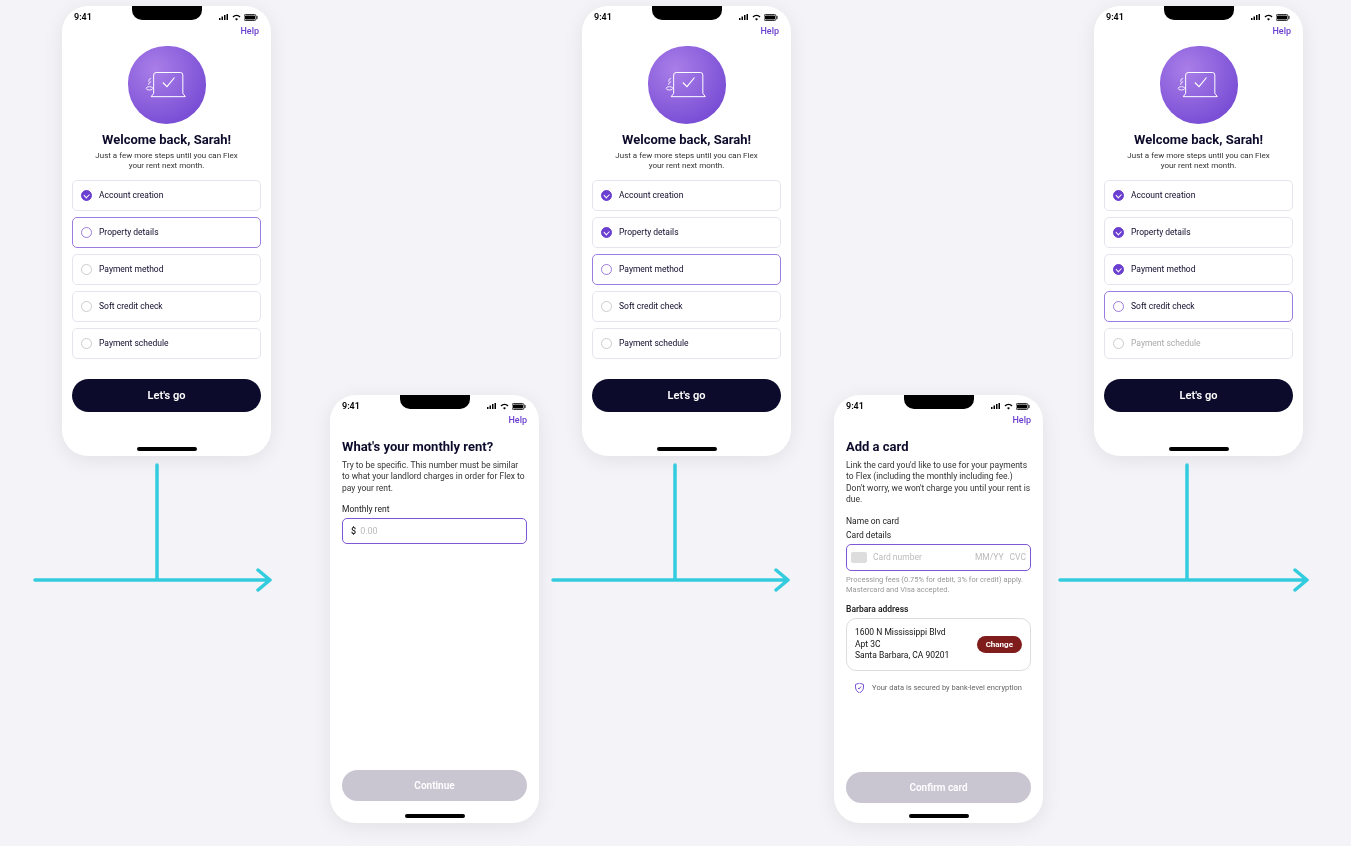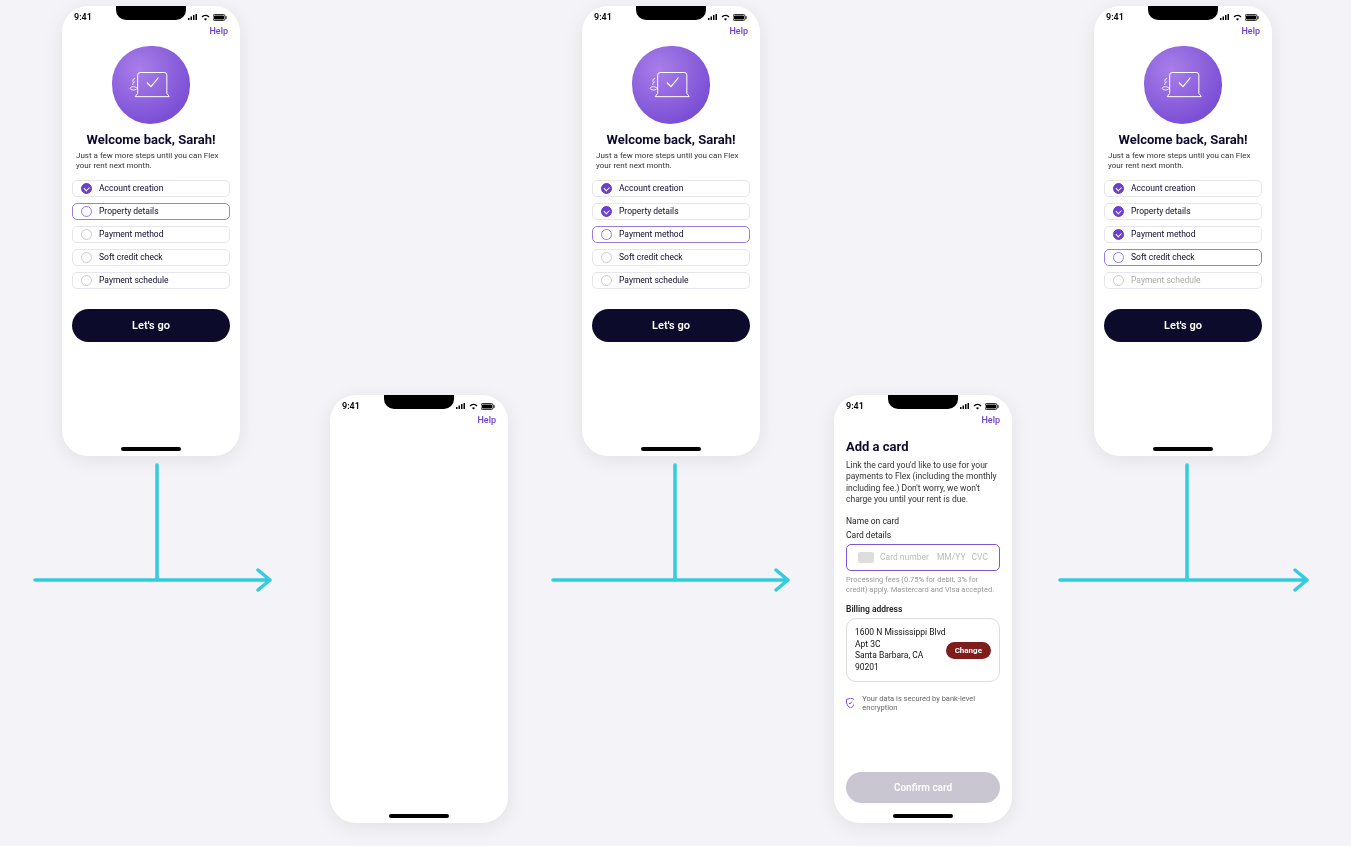--- a/index.html
+++ b/index.html
@@ -6,21 +6,21 @@
   body {
     background: #f4f3f7;
     font-family: -apple-system, BlinkMacSystemFont, "Segoe UI", Roboto, sans-serif;
     width: 1351px;
     height: 846px;
     position: relative;
     overflow: hidden;
   }
   .phone {
     position: absolute;
-    width: 178px;
+    width: 209px;
     background: #fff;
     border-radius: 26px;
     box-shadow: 0 4px 20px rgba(0,0,0,0.08);
     overflow: hidden;
   }
   .phone-tall { height: 428px; }
   .phone-notch {
     position: absolute;
     top: 0; left: 50%;
     transform: translateX(-50%);
@@ -62,30 +62,31 @@
   }
   .hero-blob svg { width: 50px; height: 40px; }
   .title {
     text-align:center;
     font-size: 13px;
     font-weight: 700;
     color: #0d0b2b;
     padding: 0 10px;
   }
   .subtitle {
+    text-align:center;
     font-size: 8px;
     color: #333;
-    padding: 4px 14px 8px;
+    padding: 4px 31px 8px;
     line-height: 1.3;
   }
   .steps { padding: 0 10px; }
   .step {
     border: 1px solid #e6e4ed;
     border-radius: 5px;
-    padding: 2px 8px;
+    padding: 9px 8px;
     margin-bottom: 6px;
     display:flex;
     align-items:center;
     gap: 7px;
     font-size: 8.5px;
     color: #0d0b2b;
     background:#fff;
   }
   .step.active { border-color: #9b7ce0; }
   .step.disabled { color: #aaa; }
@@ -143,21 +144,21 @@
   }
   
   .text-input {
     border:1px solid #ddd; border-radius:5px;
     padding: 8px; font-size:9px; color:#222;
     margin-bottom:10px;
   }
   .card-row {
     border:1.5px solid #7e57d6; border-radius:5px;
     display:flex; align-items:center; gap:6px;
-    padding:7px 11px; font-size:8.5px; color:#bbb;
+    padding:7px 4px; font-size:8.5px; color:#bbb;
     margin-bottom:4px;
   }
   .mini-card { width:16px; height:11px; background:#ddd; border-radius:2px; }
   .fine { font-size:7.5px; color:#999; line-height:1.3; margin-bottom:10px; }
   .addr-card {
     border:1px solid #ddd; border-radius:10px;
     padding:8px; display:flex; justify-content:space-between; align-items:center;
     margin-bottom:12px;
   }
   .addr-lines { font-size:8.5px; color:#111; line-height:1.35; }
@@ -255,20 +256,30 @@
       <svg width="15" height="7">
           <rect x="0" y="0.5" width="12" height="6" rx="1.5" fill="none" stroke="#000" stroke-width="0.8"></rect>
           <rect x="1" y="1.5" width="10" height="4" rx="0.8" fill="#000"></rect>
           <rect x="12.5" y="2" width="1" height="3" rx="0.5" fill="#000"></rect>
         </svg>
     </span>
   </div>
   <div class="help-row">
       <span class="help-link">Help</span>
     </div>
+  <div class="section-body">
+    <div class="h2">What's your monthly rent?</div>
+    <div class="body-text">Try to be specific. This number must be similar to what your landlord charges in order for Flex to pay your rent.</div>
+    <span class="label">Monthly rent</span>
+    <div class="input-wrap">
+      <span class="prefix">$</span>
+      <span class="ph">0.00</span>
+    </div>
+  </div>
+  <div class="cta-disabled">Continue</div>
   <div class="home-ind"></div>
 </div>
 
 <div class="phone" style="left:582px; top:6px; height:450px;">
   <div class="phone-notch"></div>
   <div class="status-bar">
     <span>9:41</span>
     <span class="status-icons">
       <svg width="10" height="7">
           <path d="M0 6h1.5V4H0zM2.5 6H4V2.5H2.5zM5 6h1.5V1H5zM7.5 6H9V0H7.5z" fill="#000"></path>
@@ -350,21 +361,21 @@
     <div class="body-text">Link the card you'd like to use for your payments to Flex (including the monthly including fee.) Don't worry, we won't charge you until your rent is due.</div>
     <span class="label">Name on card</span>
     <span class="label">Card details</span>
     <div class="card-row">
       <span class="mini-card"></span>
       <span style="flex:1">Card number</span>
       <span>MM/YY</span>
       <span>CVC</span>
     </div>
     <div class="fine">Processing fees (0.75% for debit, 3% for credit) apply. Mastercard and Visa accepted.</div>
-    <span class="label" style="font-weight:600">Billing address</span>
+    <span class="label" style="font-weight:600">Barbara address</span>
     <div class="addr-card">
       <div class="addr-lines">
         <div>1600 N Mississippi Blvd</div>
         <div>Apt 3C</div>
         <div>Santa Barbara, CA 90201</div>
       </div>
       <span class="pill">Change</span>
     </div>
     <div class="secure-row">
       <svg width="9" height="10">

